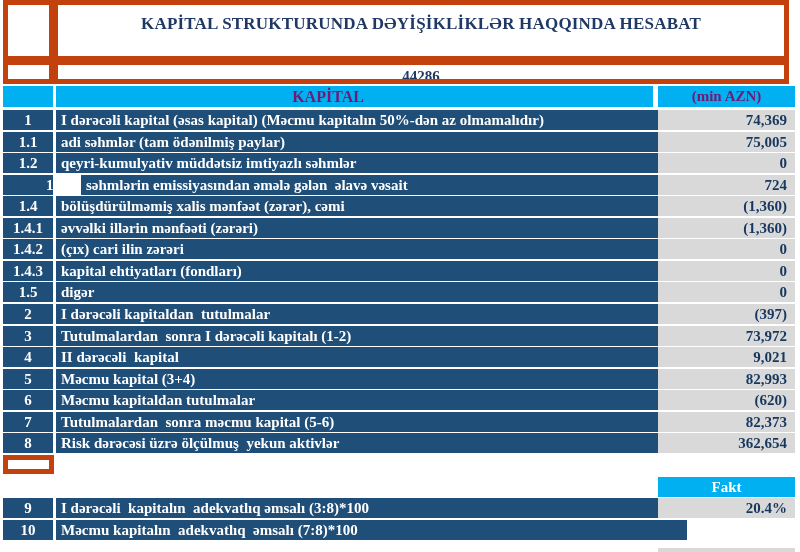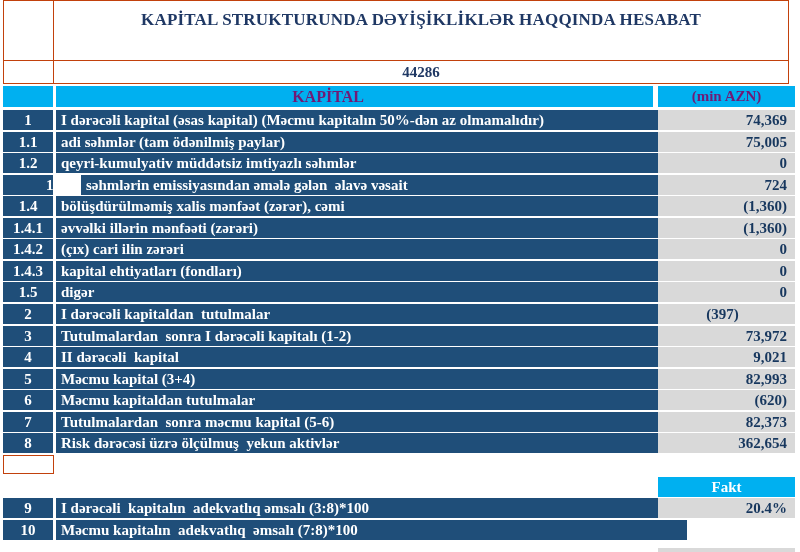--- a/index.html
+++ b/index.html
@@ -3,21 +3,21 @@
 <meta charset="utf-8">
 <style>
   html,body{margin:0;padding:0;}
   body{
     width:800px;height:552px;background:#ffffff;
     font-family:"Liberation Serif","DejaVu Serif",serif;
     position:relative;overflow:hidden;
   }
   .page{position:absolute;left:0;top:0;width:800px;height:552px;}
   .cell{position:absolute;box-sizing:border-box;overflow:hidden;}
-  .box{border:1px solid #c2410c;background:#ffffff;}
+  .box{border:5px solid #c2410c;background:#ffffff;}
   .title-cell{
     left:53px;top:0;width:736px;height:61px;
     color:#1F3864;font-size:17px;font-weight:bold;
     text-align:center;padding-top:9px;letter-spacing:.2px;
   }
   .corner-cell{left:3px;top:0;width:51px;height:61px;}
   .corner-cell2{left:3px;top:60px;width:51px;height:24px;}
   .date-cell{
     left:53px;top:60px;width:736px;height:24px;
     color:#1F3864;font-size:15px;font-weight:bold;
@@ -89,21 +89,21 @@
       <div class="cell desc-cell" style="top: 239px;">(çıx) cari ilin zərəri</div>
       <div class="cell val-cell" style="top: 239px;">0</div>
       <div class="cell num-cell" style="top: 261px;">1.4.3</div>
       <div class="cell desc-cell" style="top: 261px;">kapital ehtiyatları (fondları)</div>
       <div class="cell val-cell" style="top: 261px;">0</div>
       <div class="cell num-cell" style="top: 282px;">1.5</div>
       <div class="cell desc-cell" style="top: 282px;">digər</div>
       <div class="cell val-cell" style="top: 282px;">0</div>
       <div class="cell num-cell" style="top: 304px;">2</div>
       <div class="cell desc-cell" style="top: 304px;">I dərəcəli kapitaldan  tutulmalar</div>
-      <div class="cell val-cell" style="top: 304px; text-align: center;">(397)</div>
+      <div class="cell val-cell" style="top: 304px;">(397)</div>
       <div class="cell num-cell" style="top: 326px;">3</div>
       <div class="cell desc-cell" style="top: 326px;">Tutulmalardan  sonra I dərəcəli kapitalı (1-2)</div>
       <div class="cell val-cell" style="top: 326px;">73,972</div>
       <div class="cell num-cell" style="top: 347px;">4</div>
       <div class="cell desc-cell" style="top: 347px;">II dərəcəli  kapital</div>
       <div class="cell val-cell" style="top: 347px;">9,021</div>
       <div class="cell num-cell" style="top: 369px;">5</div>
       <div class="cell desc-cell" style="top: 369px;">Məcmu kapital (3+4)</div>
       <div class="cell val-cell" style="top: 369px;">82,993</div>
       <div class="cell num-cell" style="top: 390px;">6</div>

